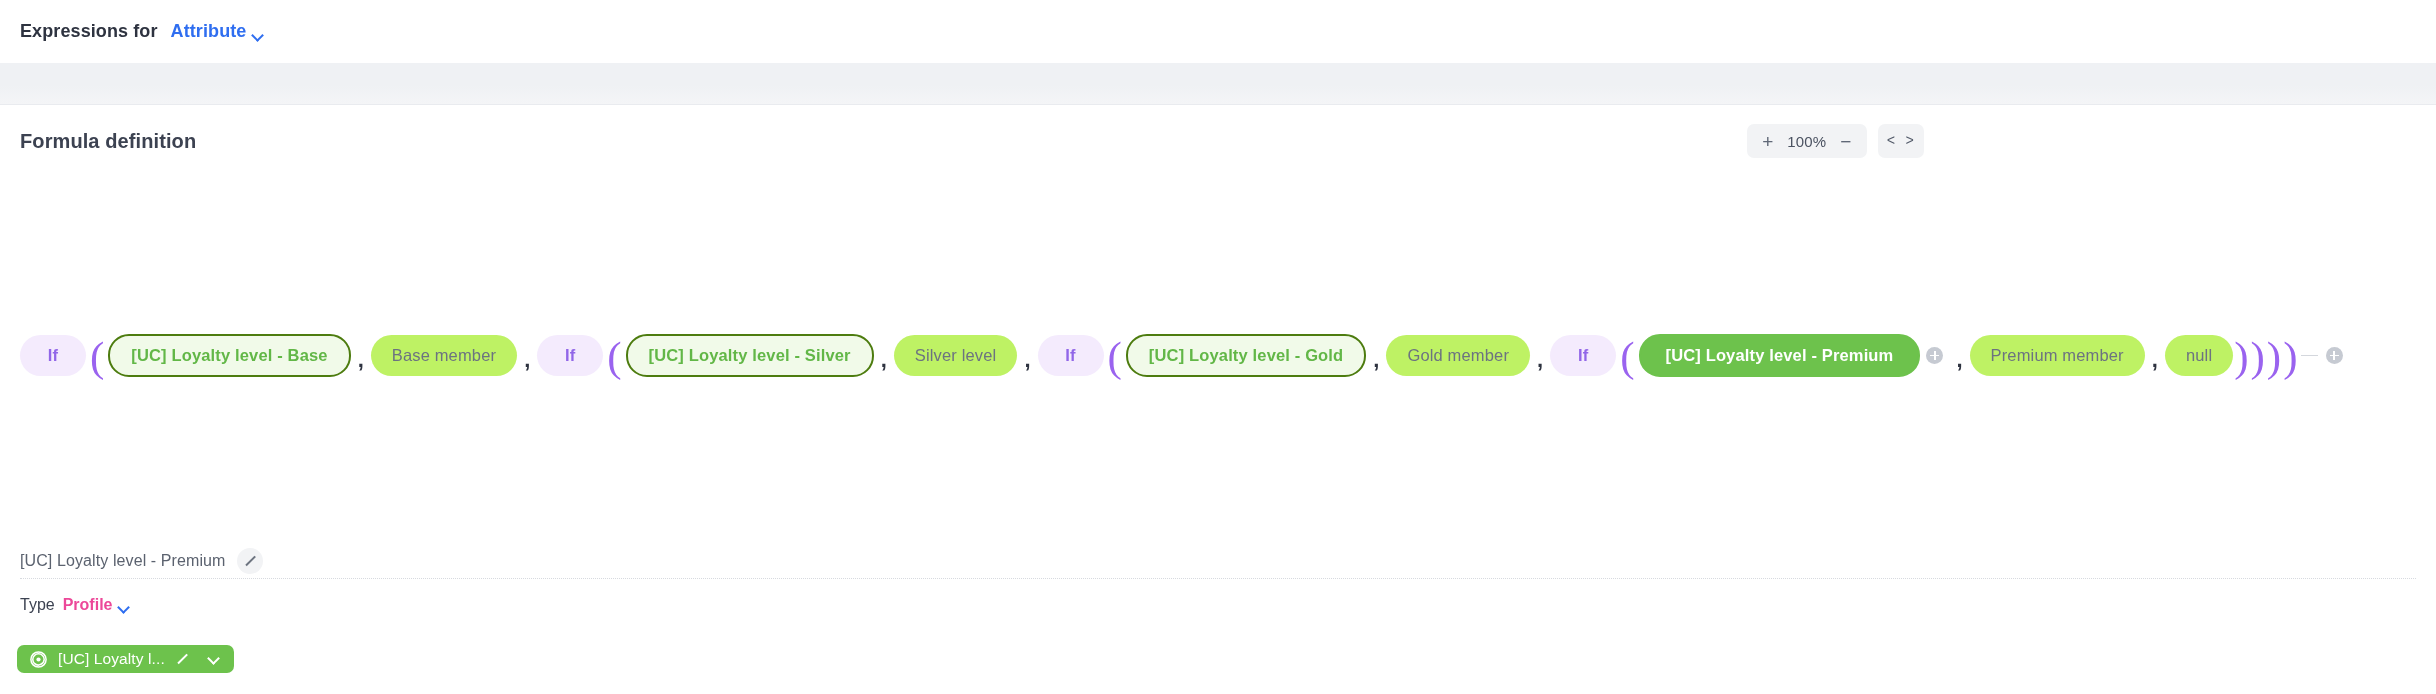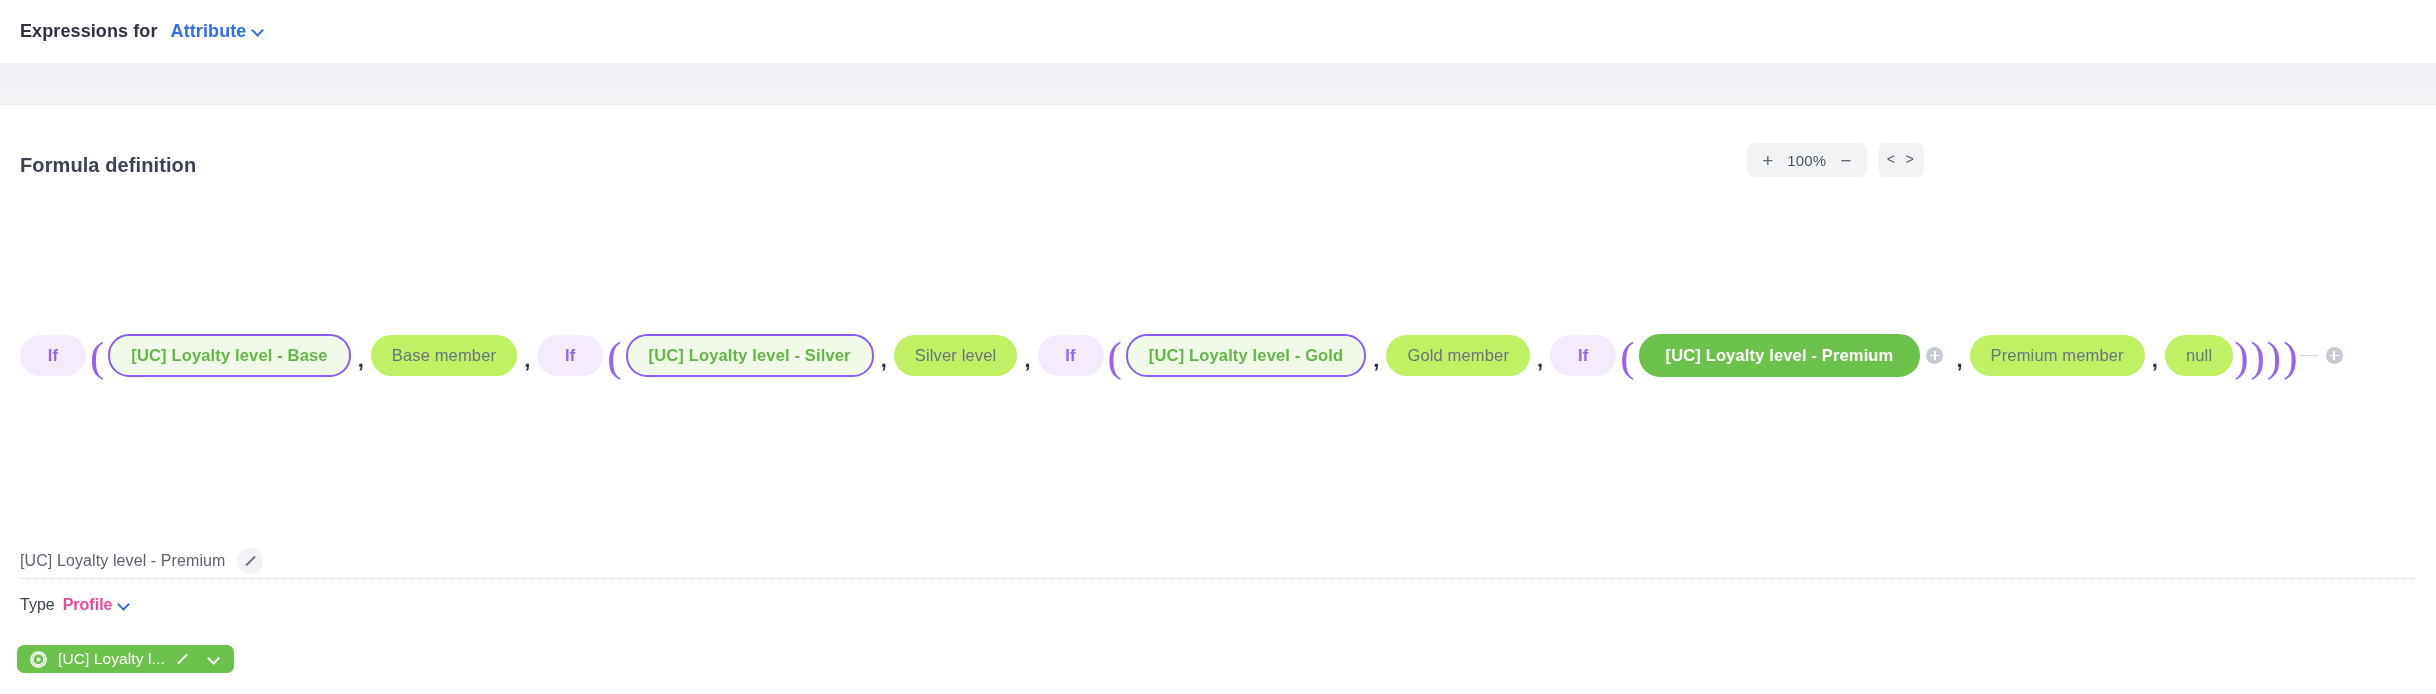--- a/index.html
+++ b/index.html
@@ -14,21 +14,21 @@
 
   
   .top-header {
     position: absolute; left: 0; top: 0; width: 2436px; height: 63px;
     display: flex; align-items: center; padding-left: 20px; background: #fff;
   }
   .top-header-label {
     font-size: 18px; font-weight: 700; color: #2e3340; letter-spacing: .1px;
   }
   .attr-dropdown {
-    display: inline-flex; align-items: center; gap: 7px;
+    display: inline-flex; align-items: flex-end; gap: 7px;
     margin-left: 13px; cursor: pointer;
   }
   .attr-dropdown .txt { font-size: 18px; font-weight: 700; color: #2f6ef0; letter-spacing: .1px; }
   .chev { display: inline-block; width: 11px; height: 11px; position: relative; top: -1px; }
   .chev::after {
     content: ""; position: absolute; left: 0; top: 1px;
     width: 7px; height: 7px;
     border-right: 2.1px solid currentColor; border-bottom: 2.1px solid currentColor;
     transform: rotate(45deg);
   }
@@ -37,21 +37,21 @@
   
   .gray-band {
     position: absolute; left: 0; top: 63px; width: 2436px; height: 42px;
     background: linear-gradient(to bottom, #eff1f4 0%, #eff1f4 55%, #f4f5f7 100%);
     border-bottom: 1px solid #e9ebef;
   }
 
   
   .panel-header {
     position: absolute; left: 0; top: 105px; width: 1944px; height: 72px;
-    display: flex; align-items: flex-end; justify-content: space-between;
+    display: flex; align-items: center; justify-content: space-between;
     padding: 0 20px 0 20px;
   }
   .panel-title { font-size: 20px; font-weight: 700; color: #3c4251; letter-spacing: .1px; }
   .panel-tools { display: flex; align-items: center; gap: 11px; }
   .zoom-pill {
     display: flex; align-items: center; background: #f2f3f5;
     border-radius: 7px; height: 34px; padding: 0 6px;
   }
   .zoom-btn {
     width: 30px; height: 30px; display: flex; align-items: center; justify-content: center;
@@ -82,21 +82,21 @@
     font-size: 16.5px; letter-spacing: .15px; cursor: pointer;
   }
   .chip-if {
     background: #f4ebfd; color: #9166e8; font-weight: 600;
     min-width: 66px; padding: 0 24px;
   }
   .chip-field {
     background: #bef264; color: #6c7380; min-width: 66px;
   }
   .chip-attr {
-    background: #f1fae9; color: #62b747; border: 2px solid #8b5cf6;
+    background: #f1fae9; color: #62b747; border: 2px solid #4d7c0f;
     font-weight: 700; height: 43px;
   }
   .chip-attr-selected {
     background: #6dc24c; color: #ffffff; font-weight: 700;
     height: 43px; padding: 0 25px; border: 2px solid #6dc24c;
   }
 
   .paren {
     color: #9a63ef; font-size: 43px; line-height: 0;
     padding: 0 4px; font-weight: 300; position: relative; top: 1px;

